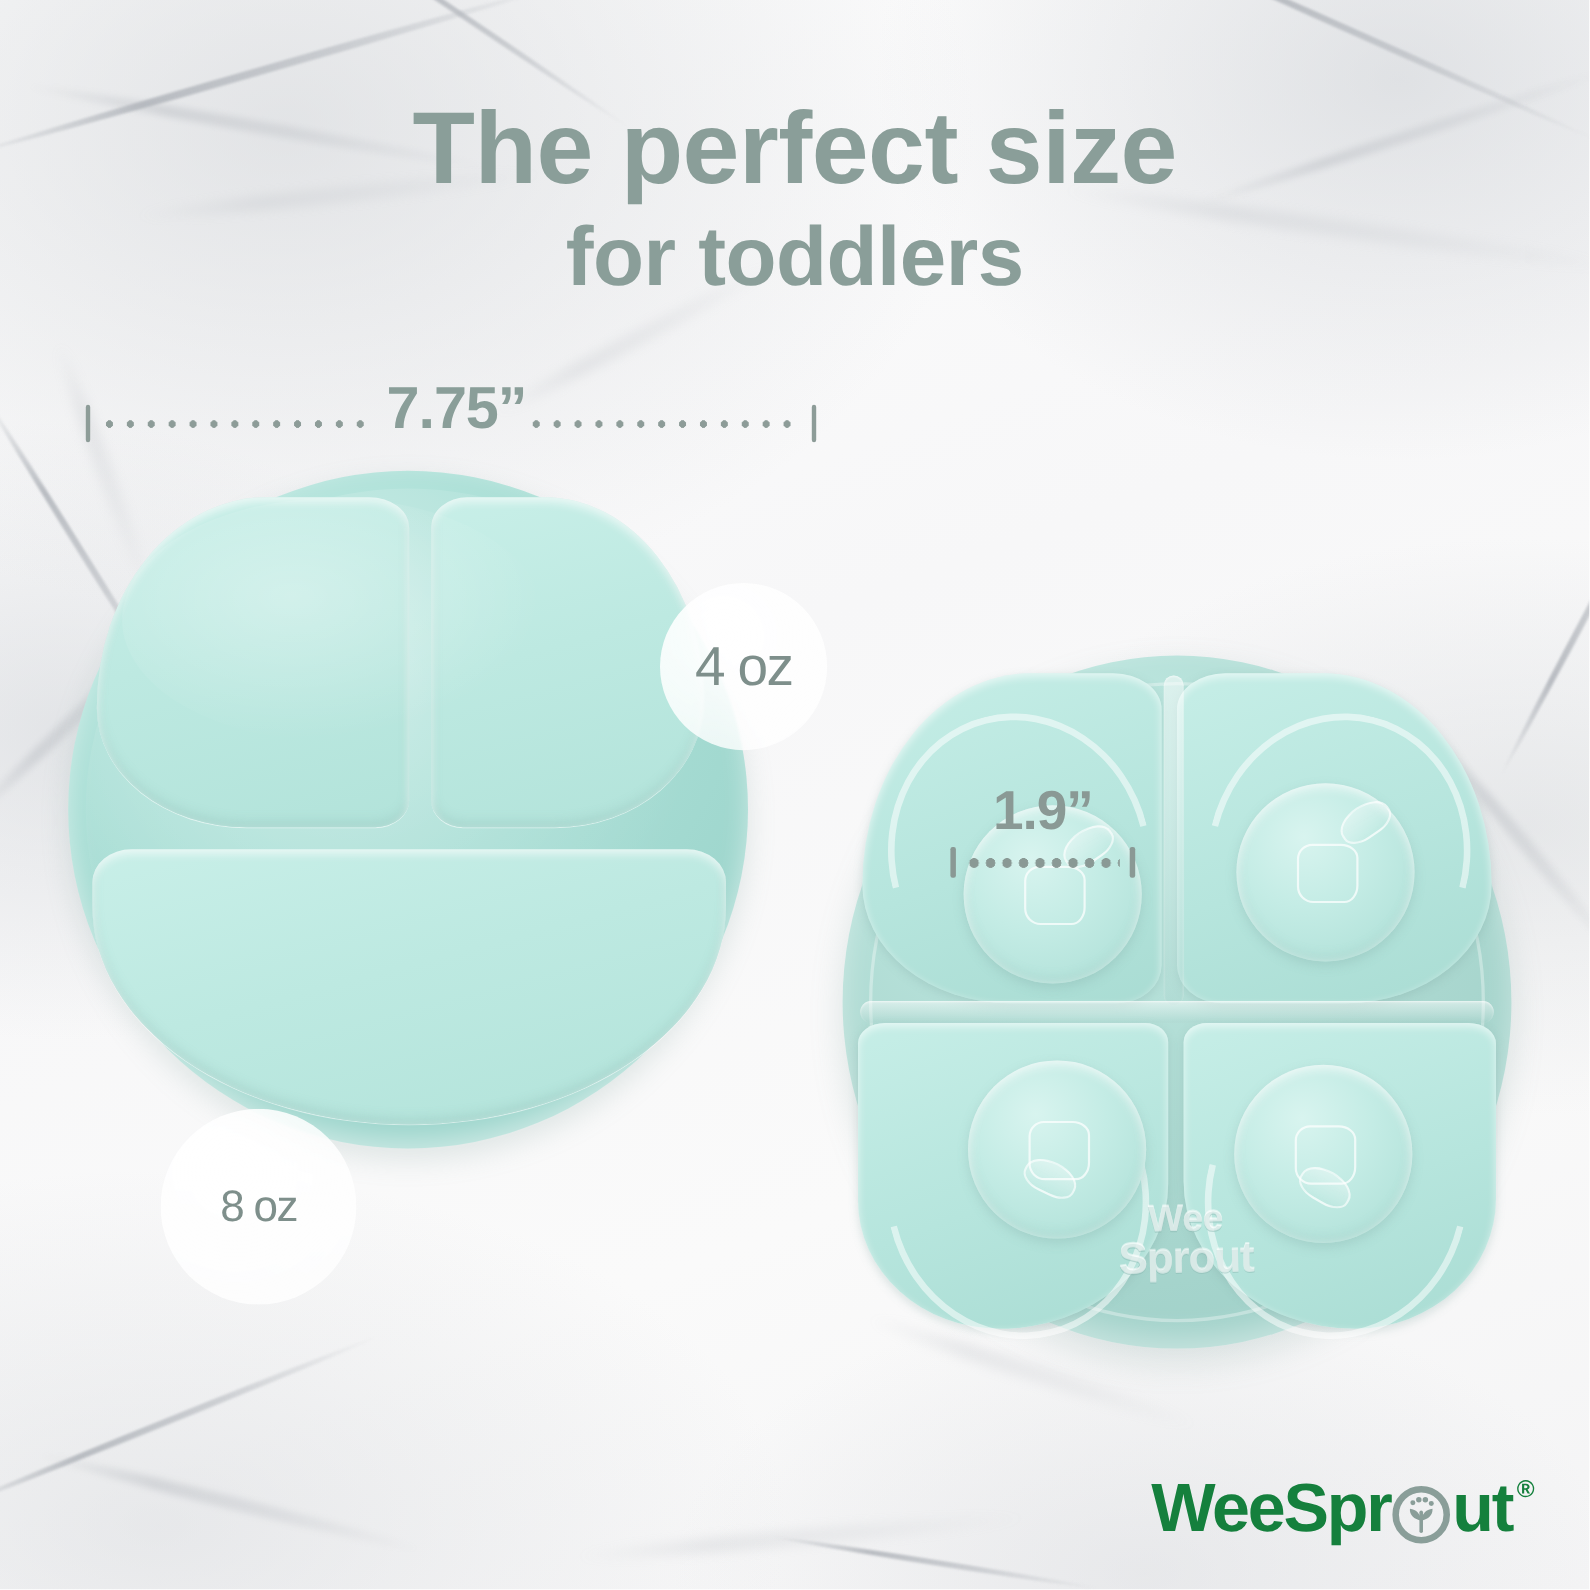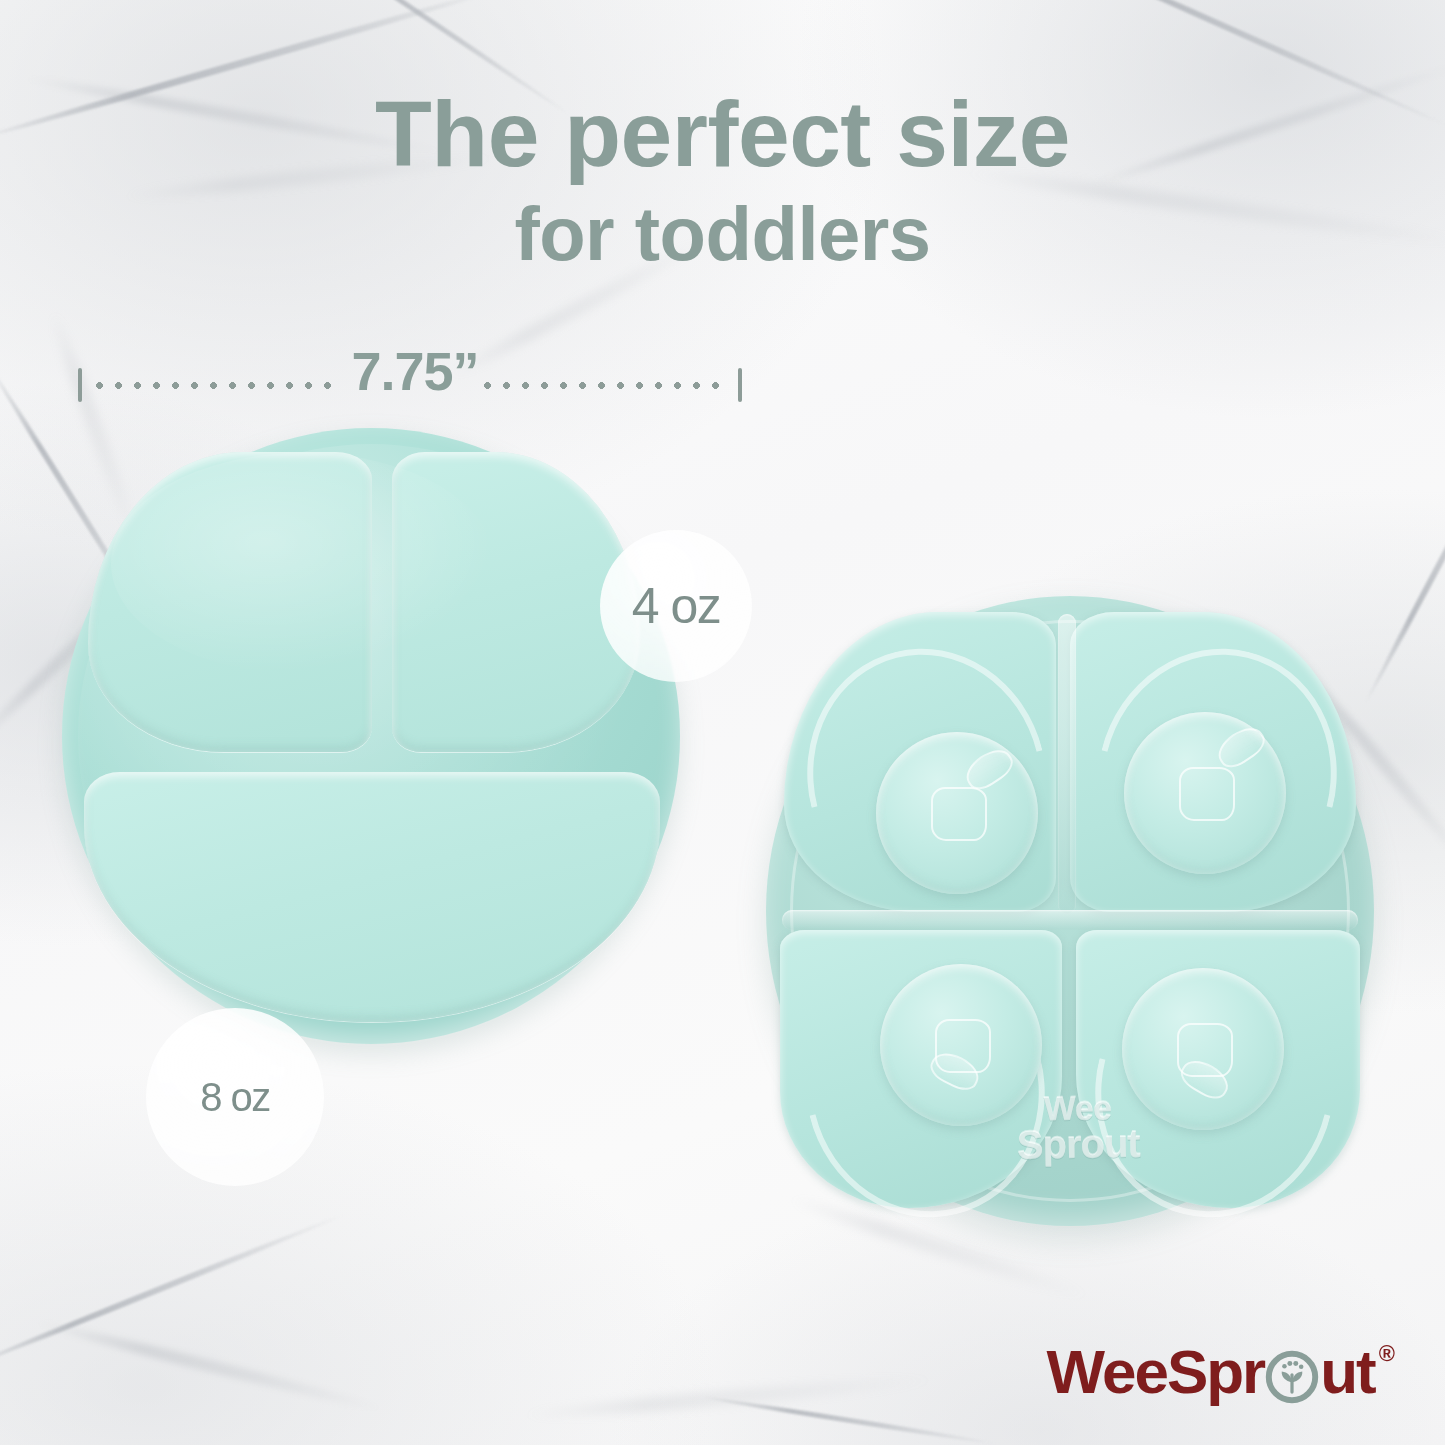--- a/index.html
+++ b/index.html
@@ -340,21 +340,21 @@
     font-size: 40px;
   }
 
   
   #brand {
     position: absolute;
     right: 52px;
     bottom: 42px;
     display: flex;
     align-items: center;
-    color: #7f1d1d;
+    color: #15803d;
     font-weight: 700;
     font-size: 62px;
     letter-spacing: -2px;
     line-height: 1;
     white-space: nowrap;
   }
   #brand-mark {
     display: inline-block;
     width: 54px; height: 54px;
     margin: 0 1px;
@@ -446,20 +446,26 @@
     <div class="suction" id="suction-br">
       <div class="suction-tab" style="left:58px; top:96px; transform:rotate(30deg);"></div>
     </div>
 
     <div id="emboss-logo">
       <div id="emboss-wee">Wee</div>
       <div id="emboss-sprout">Sprout</div>
     </div>
   </div>
 
+  <div id="measure-well">
+    <div id="measure-well-label">1.9”</div>
+    <div class="cap left"></div>
+    <div class="dots"></div>
+    <div class="cap right"></div>
+  </div>
 
   <div class="badge" id="badge-4oz">4 oz</div>
   <div class="badge" id="badge-8oz">8 oz</div>
 
   <div id="brand">
     <span>WeeSpr</span>
     <span id="brand-mark">
       <svg viewBox="0 0 100 100" width="54" height="54" aria-hidden="true">
         <circle cx="50" cy="50" r="43" fill="none" stroke="#8a9e99" stroke-width="11"></circle>
 

